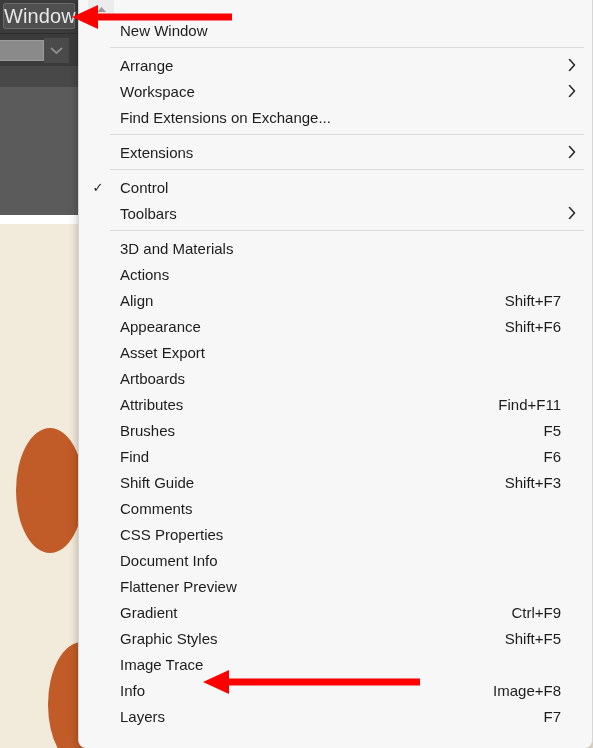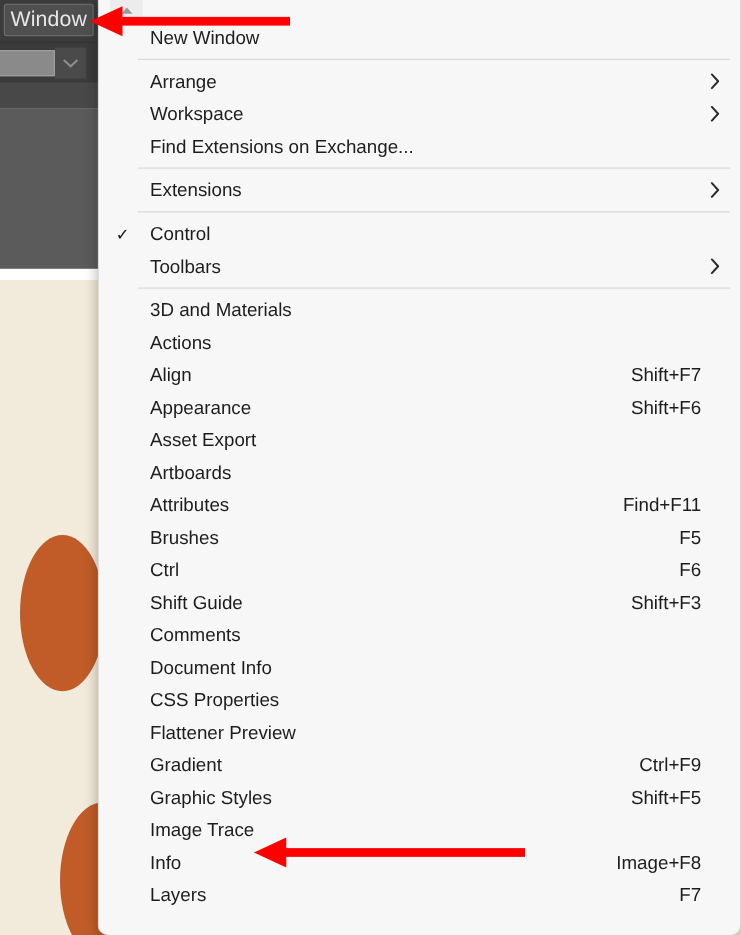--- a/index.html
+++ b/index.html
@@ -30,21 +30,21 @@
   }
   .ai-menu-label {
     position: absolute;
     left: 3px; top: 3px;
     width: 72px; height: 26px;
     background: #4f4f4f;
     border: 1px solid #6a6a6a;
     border-radius: 2px;
     box-sizing: border-box;
     color: #e8e8e8;
-    font-size: 17px;
+    font-size: 20px;
     line-height: 24px;
     text-align: center;
     letter-spacing: 0.1px;
   }
   .ai-toolbar {
     position: absolute;
     left: 0; top: 33px;
     width: 240px; height: 32px;
     background: #3b3b3b;
     border-top: 1px solid #2d2d2d;
@@ -311,35 +311,35 @@
       </div>
       <div class="menu-item">
         <span class="label">Attributes</span>
         <span class="shortcut">Find+F11</span>
       </div>
       <div class="menu-item">
         <span class="label">Brushes</span>
         <span class="shortcut">F5</span>
       </div>
       <div class="menu-item">
-        <span class="label">Ctrl</span>
+        <span class="label">Find</span>
         <span class="shortcut">F6</span>
       </div>
       <div class="menu-item">
         <span class="label">Shift Guide</span>
         <span class="shortcut">Shift+F3</span>
       </div>
       <div class="menu-item">
         <span class="label">Comments</span>
       </div>
       <div class="menu-item">
+        <span class="label">CSS Properties</span>
+      </div>
+      <div class="menu-item">
         <span class="label">Document Info</span>
-      </div>
-      <div class="menu-item">
-        <span class="label">CSS Properties</span>
       </div>
       <div class="menu-item">
         <span class="label">Flattener Preview</span>
       </div>
       <div class="menu-item">
         <span class="label">Gradient</span>
         <span class="shortcut">Ctrl+F9</span>
       </div>
       <div class="menu-item">
         <span class="label">Graphic Styles</span>

